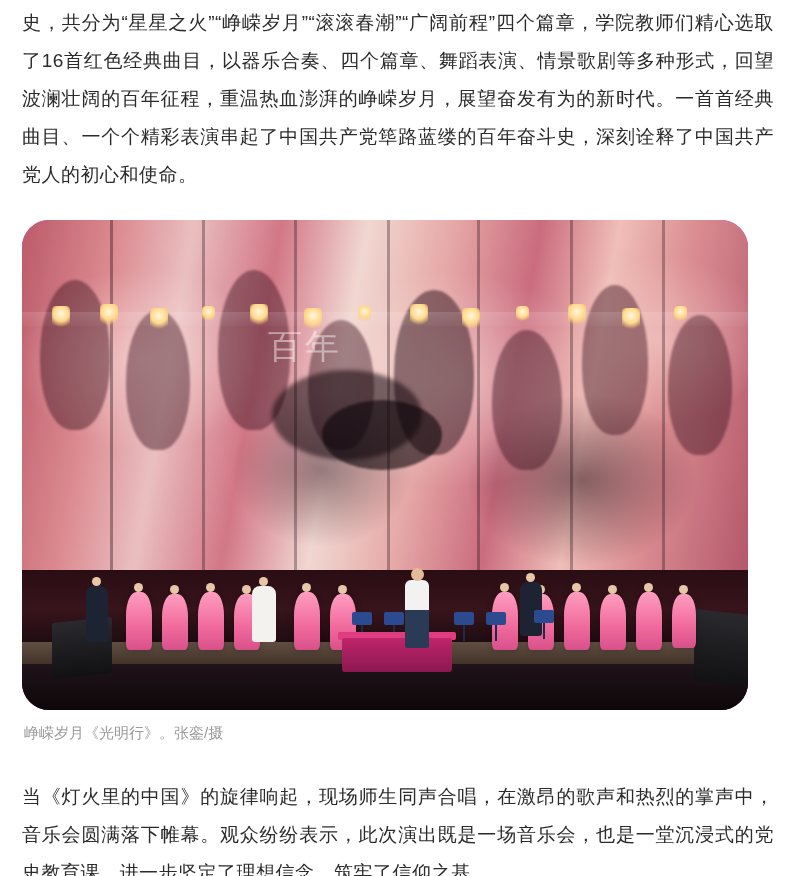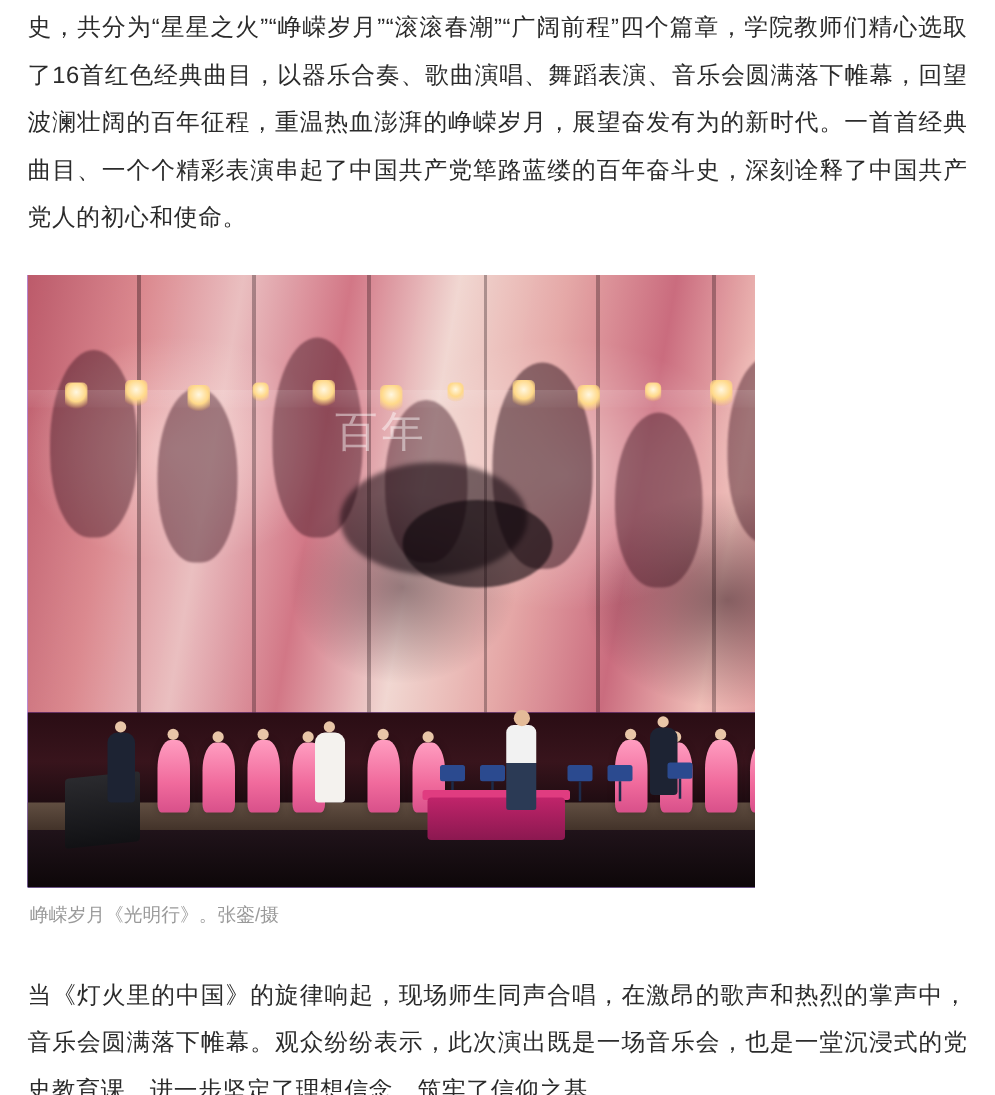--- a/index.html
+++ b/index.html
@@ -33,24 +33,25 @@
     margin: 0;
   }
   .para.first {
     margin-top: 0;
   }
   .figure {
     margin: 26px 0 0 0;
   }
   .figure-image {
     position: relative;
-    width: 582px;
+    width: 726px;
     height: 490px;
     overflow: hidden;
-    background: #6d28d9;
+    background: #d946ef;
+    border-radius: 27px;
   }
   .caption {
     font-size: 15px;
     color: #9a9a9a;
     padding: 12px 2px 0 2px;
     line-height: 22px;
   }
   .para.second {
     margin-top: 34px;
     padding-bottom: 28px;
@@ -219,21 +220,21 @@
     pointer-events: none;
   }
 </style>
 </head>
 <body>
 
 <div class="page">
 
   <div class="article-body">
 
-    <p class="para first">史，共分为“星星之火”“峥嵘岁月”“滚滚春潮”“广阔前程”四个篇章，学院教师们精心选取了16首红色经典曲目，以器乐合奏、歌曲演唱、舞蹈表演、音乐会圆满落下帷幕，回望波澜壮阔的百年征程，重温热血澎湃的峥嵘岁月，展望奋发有为的新时代。一首首经典曲目、一个个精彩表演串起了中国共产党筚路蓝缕的百年奋斗史，深刻诠释了中国共产党人的初心和使命。</p>
+    <p class="para first">史，共分为“星星之火”“峥嵘岁月”“滚滚春潮”“广阔前程”四个篇章，学院教师们精心选取了16首红色经典曲目，以器乐合奏、四个篇章、舞蹈表演、情景歌剧等多种形式，回望波澜壮阔的百年征程，重温热血澎湃的峥嵘岁月，展望奋发有为的新时代。一首首经典曲目、一个个精彩表演串起了中国共产党筚路蓝缕的百年奋斗史，深刻诠释了中国共产党人的初心和使命。</p>
 
     <figure class="figure" style="margin-inline:0;">
       <div class="figure-image">
 
         <div class="screen"></div>
         <div class="screen-dark"></div>
 
         <div class="screen-figures">
           <div class="sf" style="left:18px;  top:30px;  width:70px;  height:150px;"></div>
           <div class="sf" style="left:104px; top:60px;  width:64px;  height:140px;"></div>

